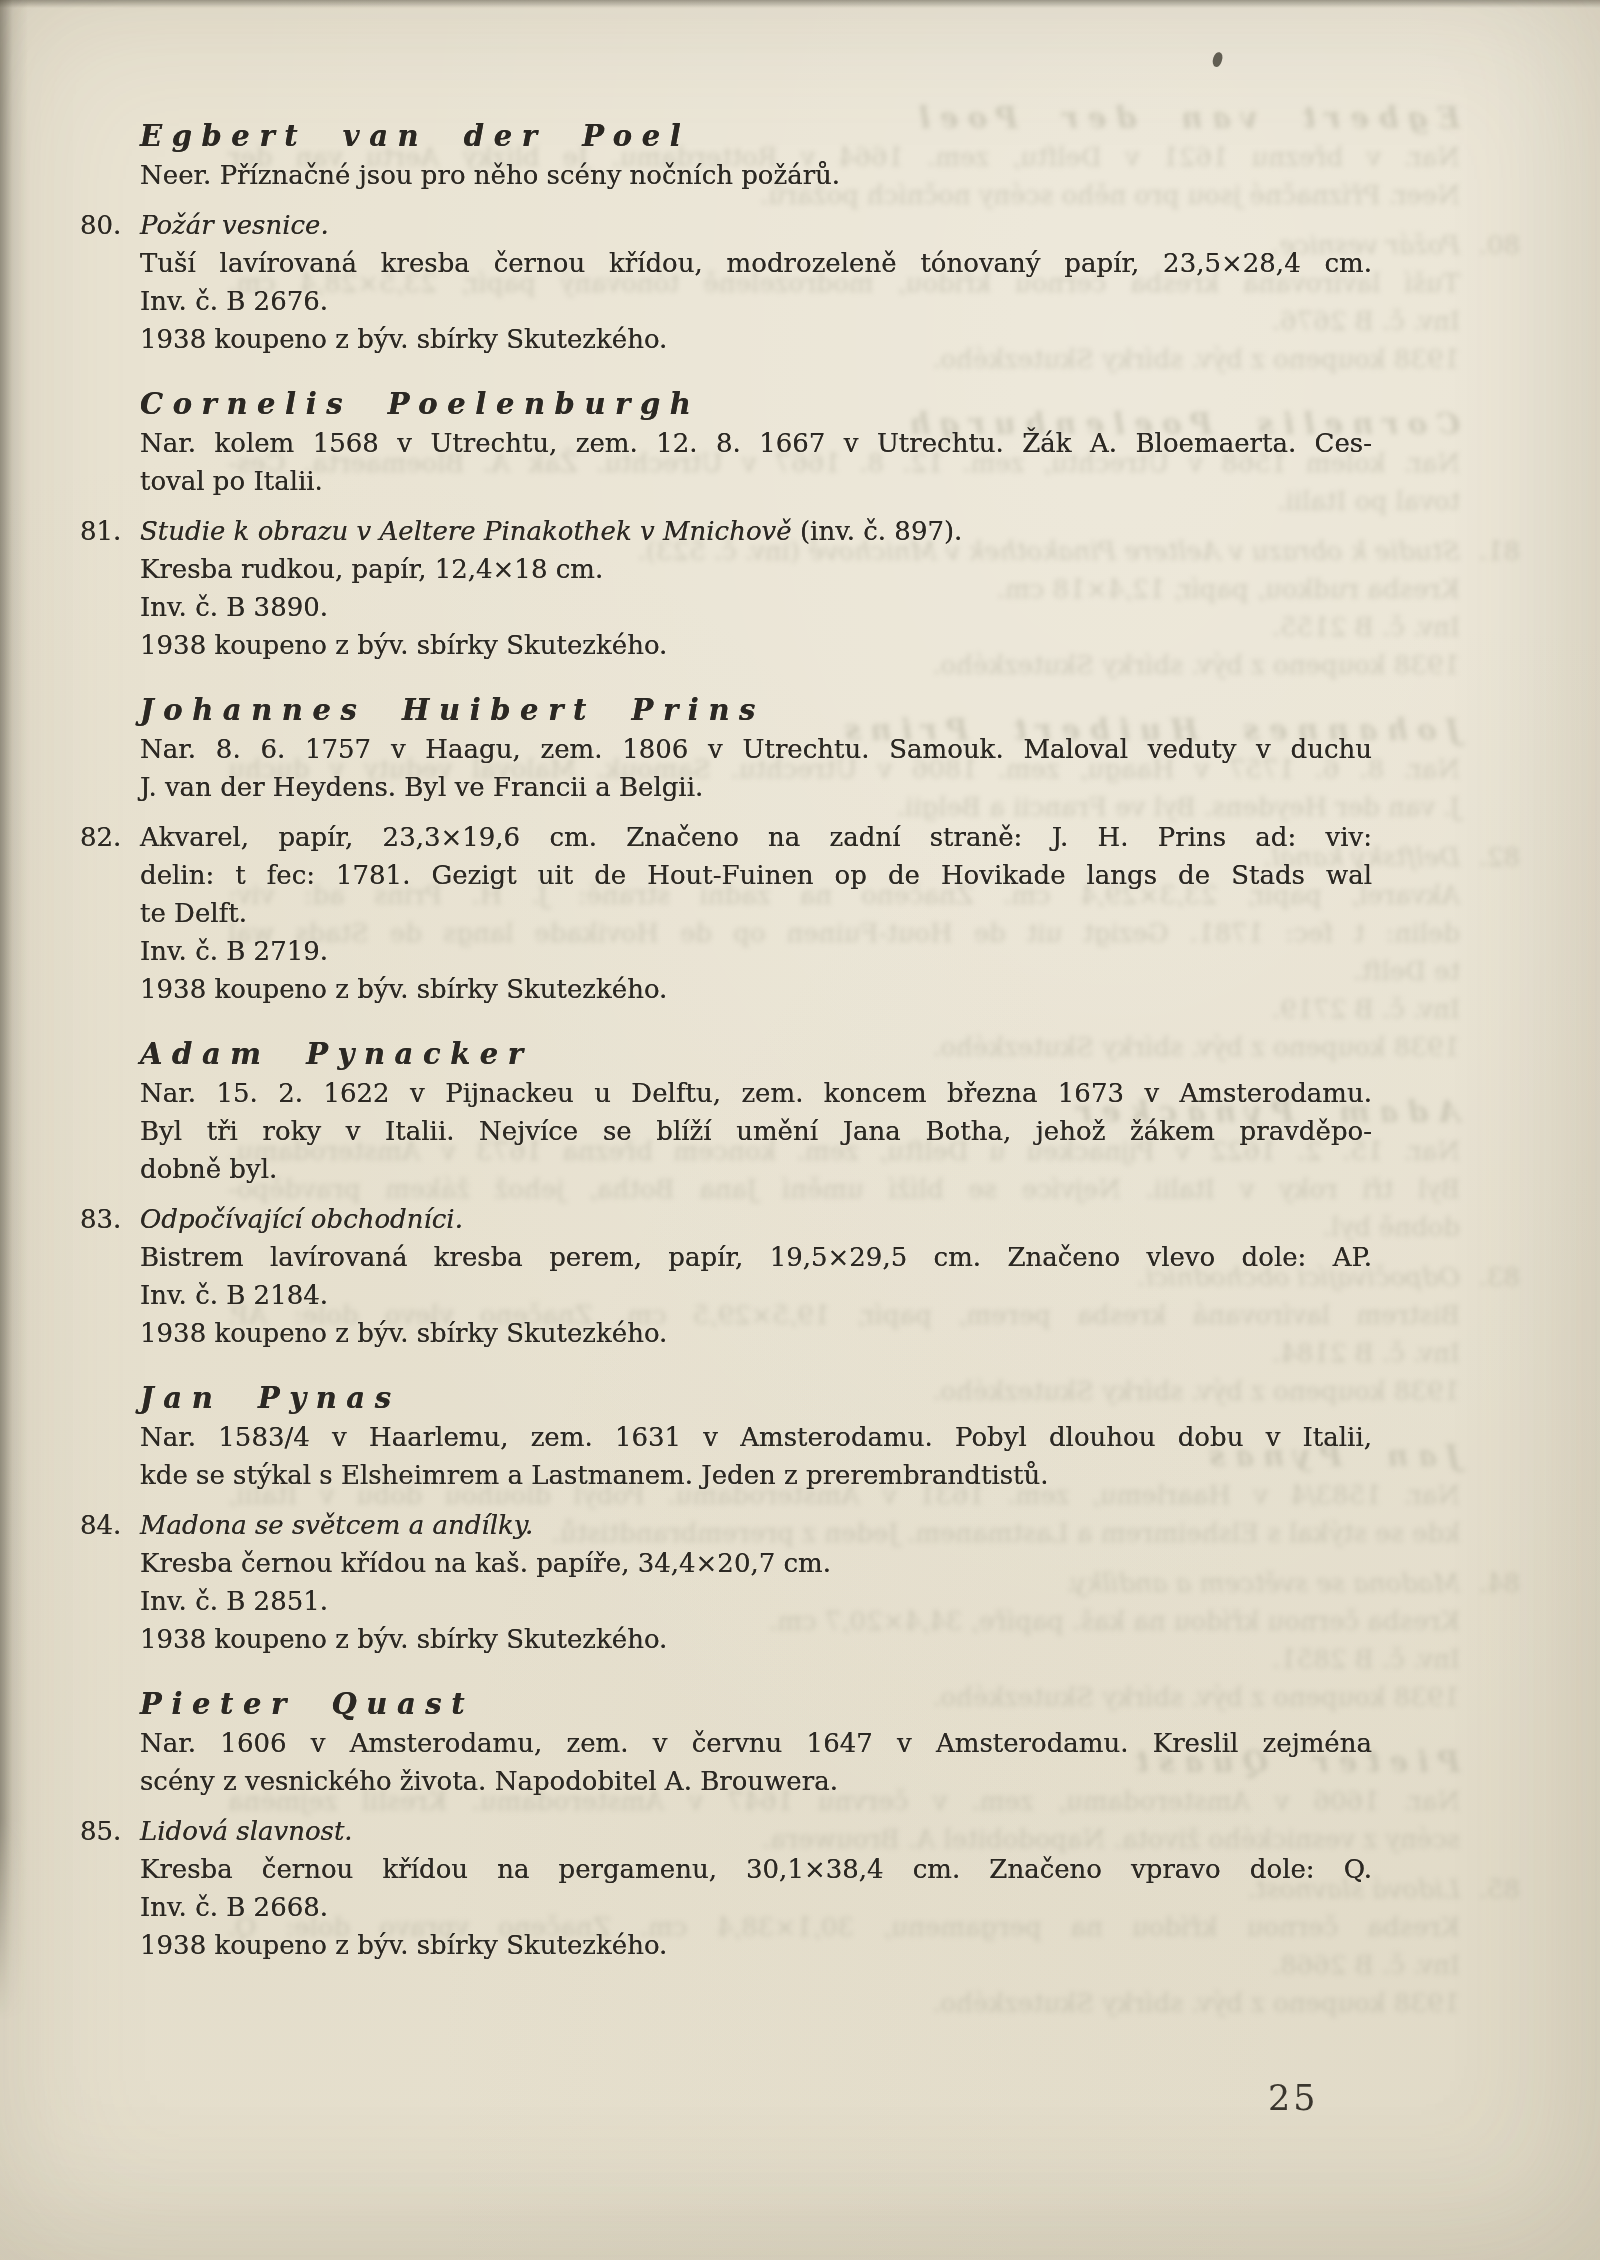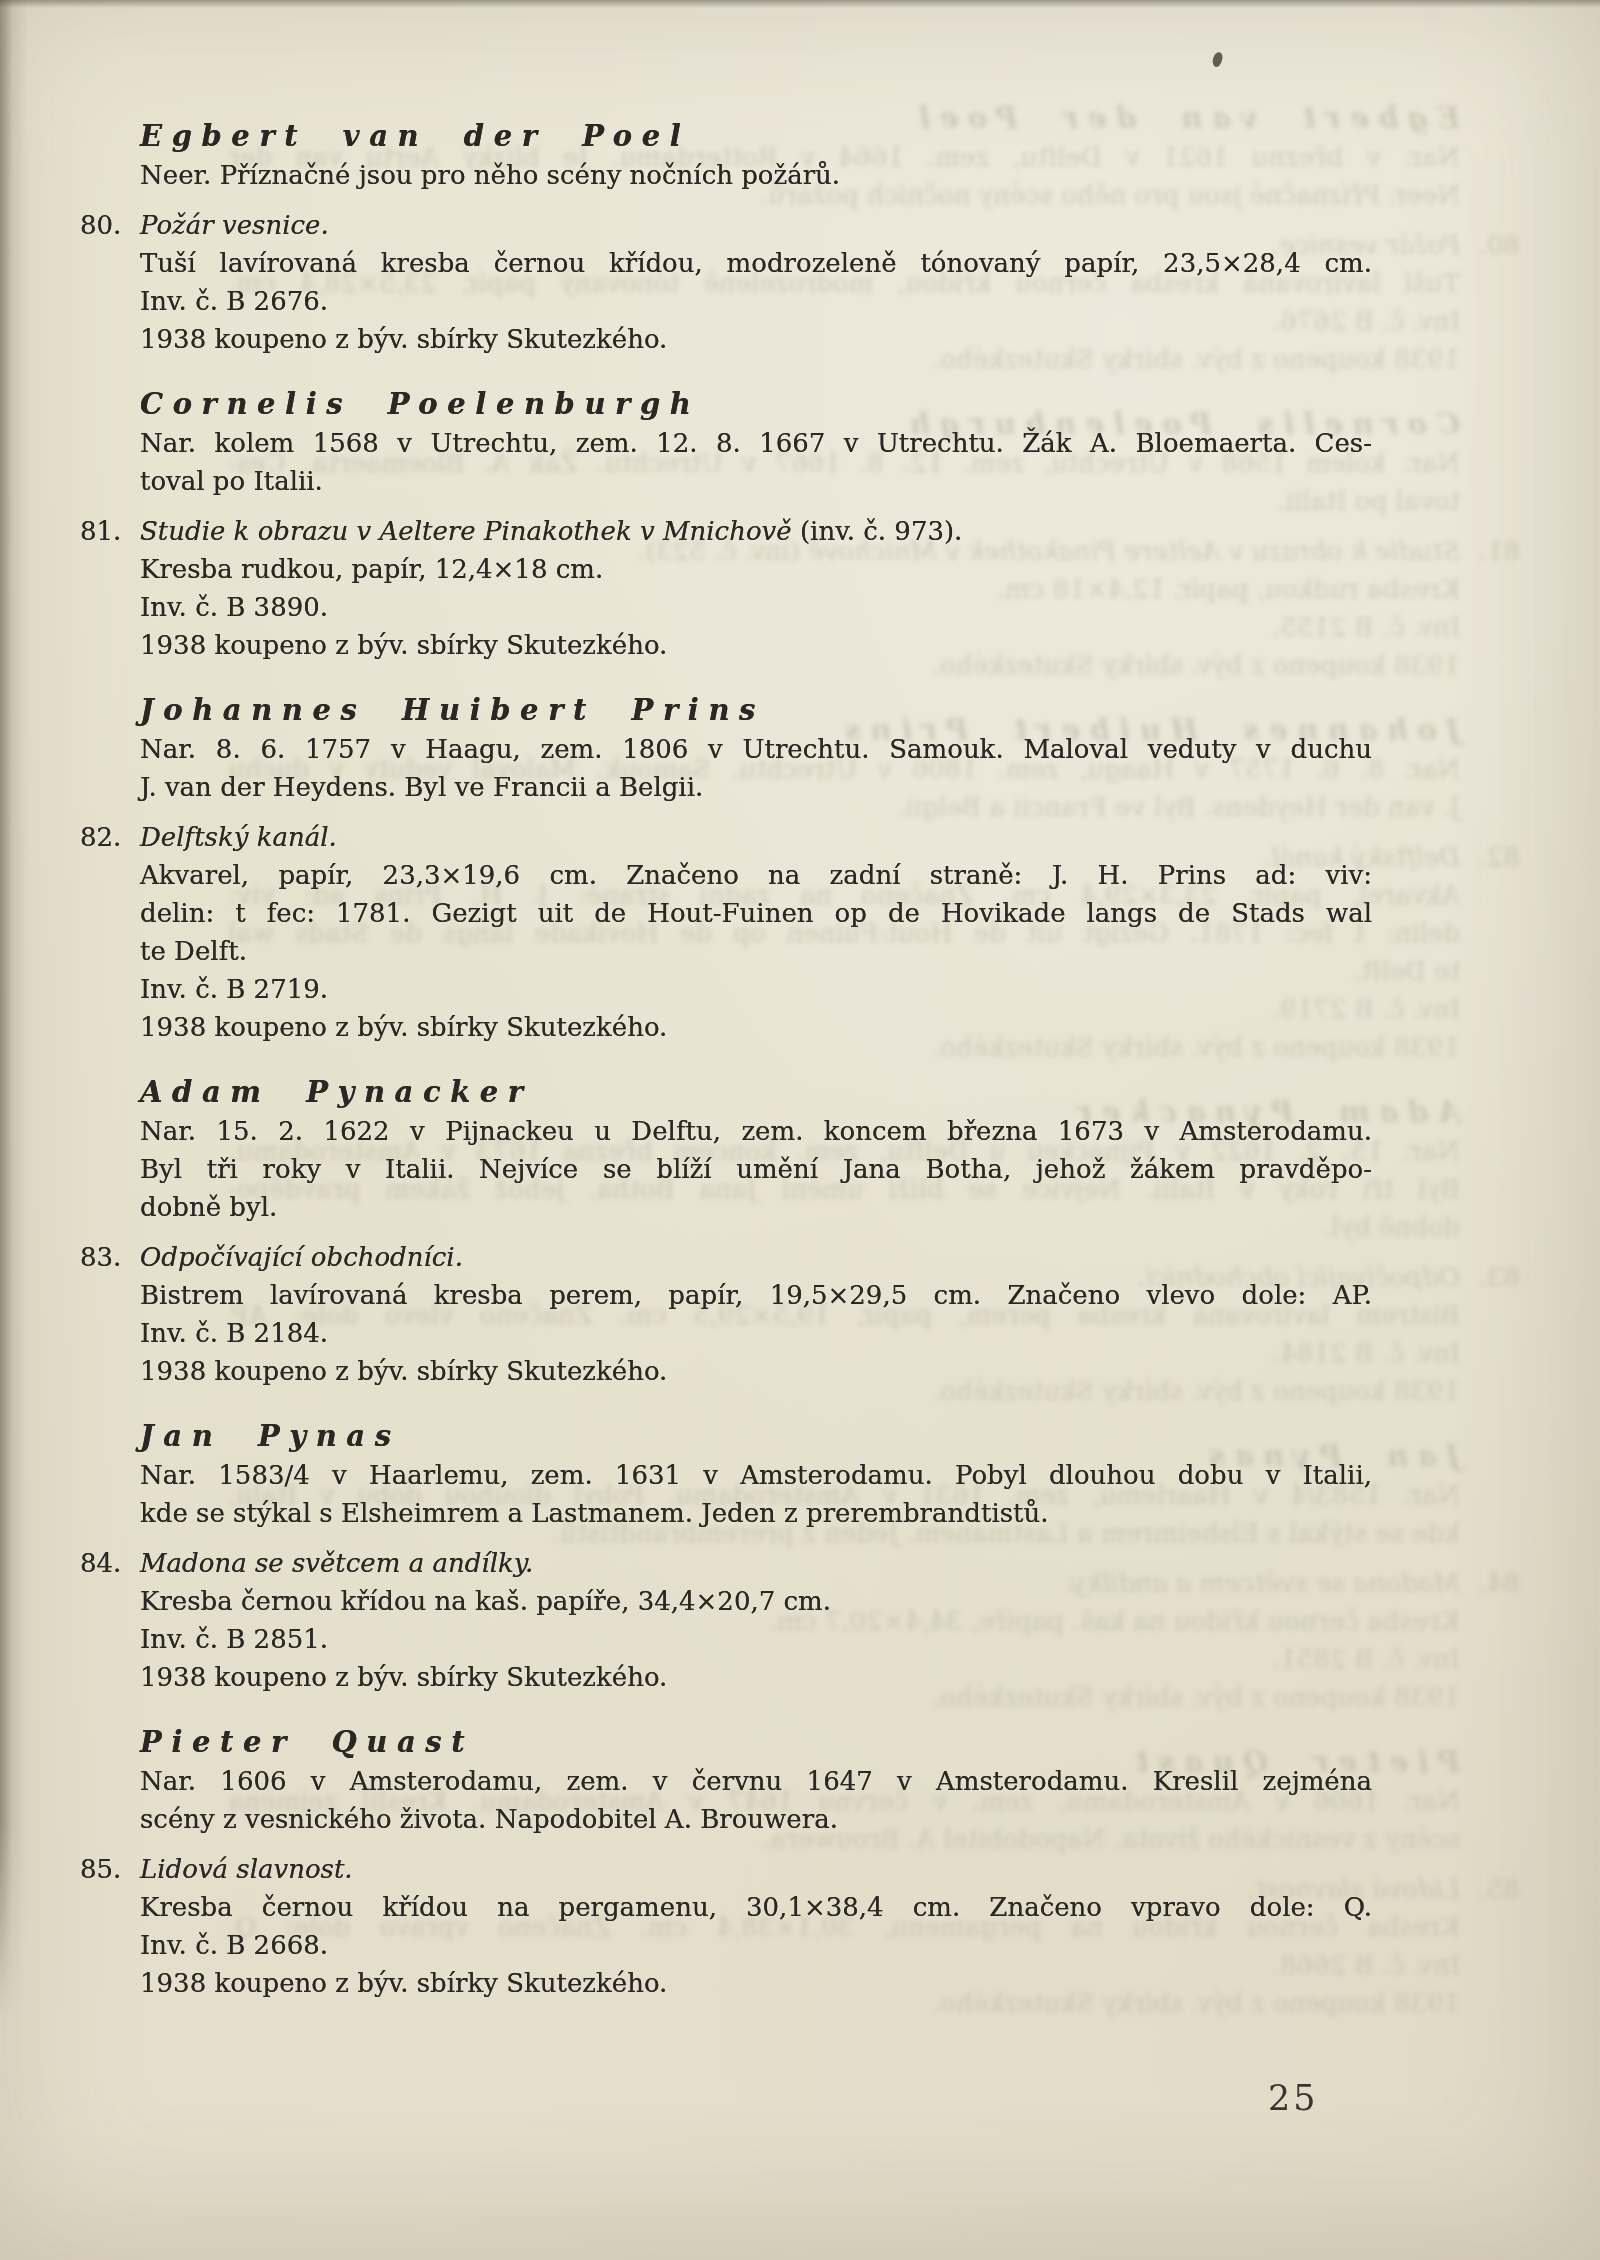--- a/index.html
+++ b/index.html
@@ -195,35 +195,34 @@
         </div>
       </section>
       <section class="artist-section">
         <h2 class="artist-name">Cornelis Poelenburgh</h2>
         <div class="artist-bio">
           <p class="line cont">Nar. kolem 1568 v Utrechtu, zem. 12. 8. 1667 v Utrechtu. Žák A. Bloemaerta. Ces-</p>
           <p class="line">toval po Italii.</p>
         </div>
         <div class="catalog-item">
           <span class="item-number">81.</span>
-          <p class="item-title line"><span>Studie k obrazu v Aeltere Pinakothek v Mnichově</span><span class="roman"> (inv. č. 973).</span></p>
+          <p class="item-title line"><span>Studie k obrazu v Aeltere Pinakothek v Mnichově</span><span class="roman"> (inv. č. 897).</span></p>
           <p class="line">Kresba rudkou, papír, 12,4×18 cm.</p>
           <p class="line">Inv. č. B 3890.</p>
           <p class="line">1938 koupeno z býv. sbírky Skutezkého.</p>
         </div>
       </section>
       <section class="artist-section">
         <h2 class="artist-name">Johannes Huibert Prins</h2>
         <div class="artist-bio">
           <p class="line cont">Nar. 8. 6. 1757 v Haagu, zem. 1806 v Utrechtu. Samouk. Maloval veduty v duchu</p>
           <p class="line">J. van der Heydens. Byl ve Francii a Belgii.</p>
         </div>
         <div class="catalog-item">
           <span class="item-number">82.</span>
-          <p class="item-title line"><span>Delftský kanál.</span></p>
           <p class="line cont">Akvarel, papír, 23,3×19,6 cm. Značeno na zadní straně: J. H. Prins ad: viv:</p>
           <p class="line cont">delin: t fec: 1781. Gezigt uit de Hout-Fuinen op de Hovikade langs de Stads wal</p>
           <p class="line">te Delft.</p>
           <p class="line">Inv. č. B 2719.</p>
           <p class="line">1938 koupeno z býv. sbírky Skutezkého.</p>
         </div>
       </section>
       <section class="artist-section">
         <h2 class="artist-name">Adam Pynacker</h2>
         <div class="artist-bio">

